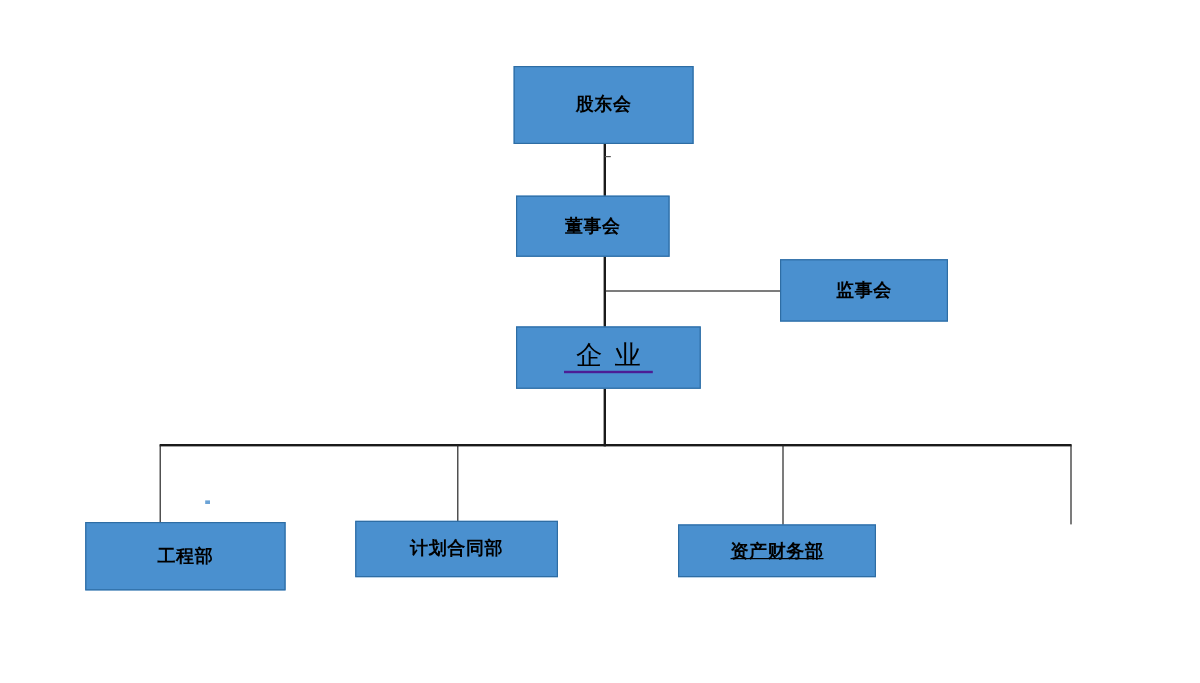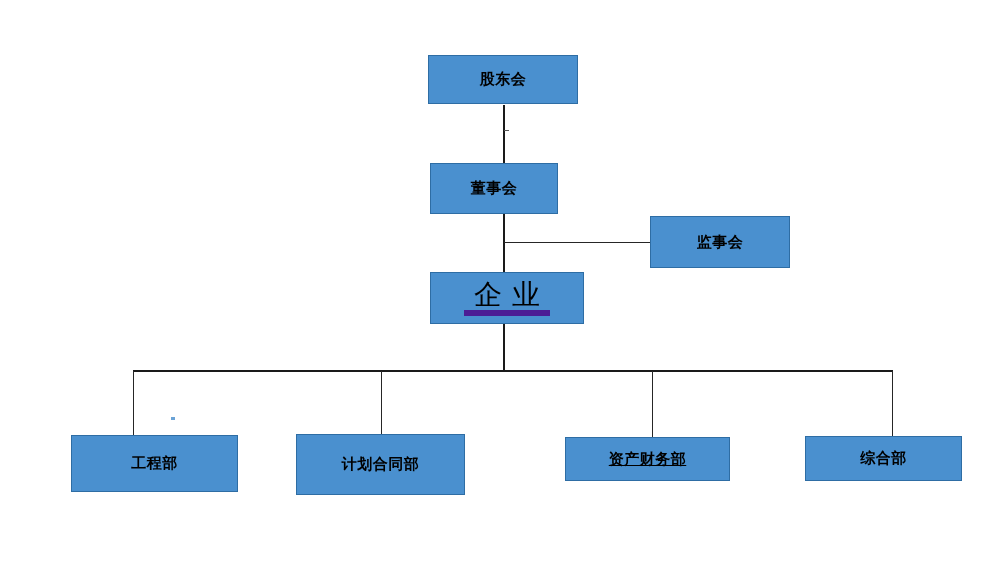--- a/index.html
+++ b/index.html
@@ -34,25 +34,25 @@
     line-height: 1;
     z-index: 3;
     font-family: "DejaVu Sans", "Liberation Sans", sans-serif;
   }
   .node .label {
     display: block;
     white-space: nowrap;
   }
   
   .node.enterprise .label {
-    font-size: 28px;
+    font-size: 22px;
     font-weight: normal;
     letter-spacing: 10px;
     text-indent: 10px;
-    border-bottom: 6px solid #4c1d95;
+    border-bottom: 2px solid #4c1d95;
     padding-bottom: 1px;
     font-family: "DejaVu Serif", "Liberation Serif", serif;
   }
   
   .conn {
     position: absolute;
     background: #1a1a1a;
     z-index: 1;
   }
   .conn.v { width: 2px; }
@@ -92,45 +92,42 @@
 
   <div class="conn h" style="left:133px; top:370px; width:760px;"></div>
 
   <div class="conn thin v" style="left:133px; top:371px; height:65px;"></div>
   <div class="conn thin v" style="left:381px; top:371px; height:64px;"></div>
   <div class="conn thin v" style="left:652px; top:371px; height:67px;"></div>
   <div class="conn thin v" style="left:892px; top:371px; height:66px;"></div>
 
   <div class="artifact dot-blue" style="left:171px; top:417px;"></div>
 
-  <div class="node" style="left:428px; top:55px; width:150px; height:49px;">
+  <div class="node" style="left:428px; top:55px; width:150px; height:65px;">
     <span class="label">股东会</span>
   </div>
 
   <div class="node" style="left:430px; top:163px; width:128px; height:51px;">
     <span class="label">董事会</span>
   </div>
 
   <div class="node" style="left:650px; top:216px; width:140px; height:52px;">
     <span class="label">监事会</span>
   </div>
 
   <div class="node enterprise" style="left:430px; top:272px; width:154px; height:52px;">
     <span class="label">企业</span>
   </div>
 
   <div class="node" style="left:71px; top:435px; width:167px; height:57px;">
     <span class="label">工程部</span>
   </div>
 
-  <div class="node" style="left:296px; top:434px; width:169px; height:61px;">
+  <div class="node" style="left:296px; top:434px; width:169px; height:47px;">
     <span class="label">计划合同部</span>
   </div>
 
   <div class="node" style="left:565px; top:437px; width:165px; height:44px;text-decoration:underline;">
     <span class="label">资产财务部</span>
   </div>
 
-  <div class="node" style="left:805px; top:436px; width:157px; height:45px;">
-    <span class="label">综合部</span>
-  </div>
 
 </div>
 
 </body></html>

